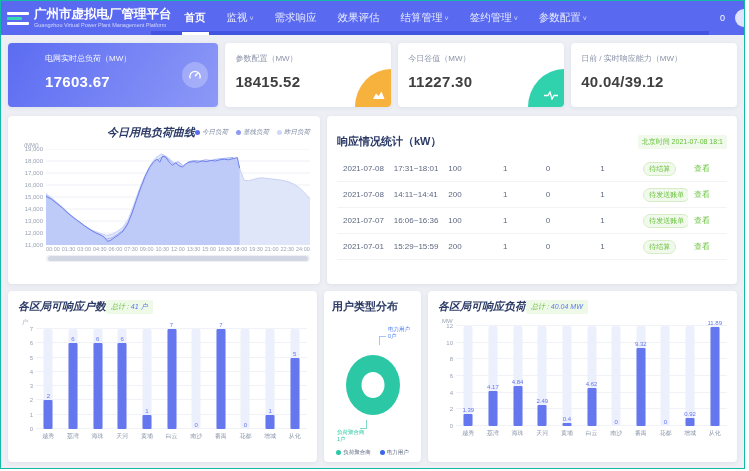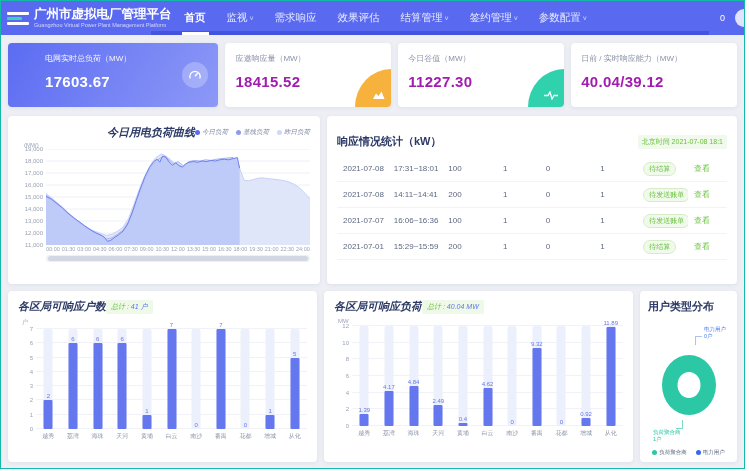--- a/index.html
+++ b/index.html
@@ -28,21 +28,21 @@
   
   .content { padding:8px 7px; }
   .panel { background:#fff; border-radius:4px; box-shadow:0 1px 4px rgba(40,60,120,.08); }
 
   
   .kpi-row { display:flex; gap:7px; margin-bottom:9px; }
   .kpi { background:#fff; border-radius:4px; height:64px; position:relative; padding:10px 10px 8px; box-shadow:0 1px 4px rgba(40,60,120,.08); overflow:hidden; flex:1; }
   .kpi.primary { flex:1.12; background:linear-gradient(120deg,#5c6cf2,#8d99f7);padding-left:37px; }
   .kpi-label { font-size:8px; color:#8a93a8; margin-bottom:9px; white-space:nowrap; }
   .primary .kpi-label { color:rgba(255,255,255,.92); }
-  .kpi-value { font-size:15px; font-weight:bold; color:#a21caf; letter-spacing:.3px; }
+  .kpi-value { font-size:15px; font-weight:bold; color:#404040; letter-spacing:.3px; }
   .primary .kpi-value { color:#fff; }
   .kpi-gauge { position:absolute; right:10px; top:50%; transform:translateY(-50%); width:26px; height:26px; border-radius:50%; background:rgba(255,255,255,.25); display:flex; align-items:center; justify-content:center; }
   .kpi-corner { position:absolute; right:0; bottom:0; width:36px; height:38px; border-top-left-radius:100%; display:flex; align-items:flex-end; justify-content:flex-end; padding:0 6px 7px 0; }
   .pct-icon { width:12px; height:12px; border:1px solid #fff; border-radius:50%; color:#fff; font-size:7px; font-weight:bold; display:flex; align-items:center; justify-content:center; }
   .pct-icon::after { content:'%'; }
 
   
   .row2 { display:flex; gap:7px; margin-bottom:7px; }
   .load-panel { width:312px; height:168px; padding:9px 10px 6px; }
   .panel-title { font-size:11px; font-weight:bold; color:#2b3a66; white-space:nowrap; }
@@ -137,21 +137,21 @@
         <div class="kpi-label">电网实时总负荷（MW）</div>
         <div class="kpi-value">17603.67</div>
         <div class="kpi-gauge">
           <svg width="14" height="14" viewBox="0 0 14 14">
               <path d="M2.2 10.5 A5.2 5.2 0 1 1 11.8 10.5" fill="none" stroke="#fff" stroke-width="1.3"></path>
               <line x1="7" y1="8.2" x2="9.6" y2="5.2" stroke="#fff" stroke-width="1.3"></line>
             </svg>
         </div>
       </div>
       <div class="kpi">
-        <div class="kpi-label">应邀响应量（MW）</div>
+        <div class="kpi-label">参数配置（MW）</div>
         <div class="kpi-value">18415.52</div>
         <div class="kpi-corner" style="background: rgb(246, 178, 60);">
           <svg width="12" height="10" viewBox="0 0 12 10">
               <path d="M0 9 L3 3.5 L5.5 6 L8.5 1.5 L11.5 9 Z" fill="#fff"></path>
             </svg>
         </div>
       </div>
       <div class="kpi">
         <div class="kpi-label">今日谷值（MW）</div>
         <div class="kpi-value">11227.30</div>
@@ -381,20 +381,49 @@
             <div class="bx">黄埔</div>
             <div class="bx">白云</div>
             <div class="bx">南沙</div>
             <div class="bx">番禺</div>
             <div class="bx">花都</div>
             <div class="bx">增城</div>
             <div class="bx">从化</div>
           </div>
       </div>
 
+      <div class="panel donut-panel">
+        <div class="panel-title">用户类型分布</div>
+        <div class="donut-zone">
+          <div class="donut">
+              <div class="donut-hole"></div>
+            </div>
+          <div class="conn-top"></div>
+          <div class="dlab-top">
+            <div>电力用户</div>
+            <div>0户</div>
+          </div>
+          <div class="conn-bottom"></div>
+          <div class="dlab-bottom">
+            <div>负荷聚合商</div>
+            <div>1户</div>
+          </div>
+        </div>
+        <div class="donut-legend">
+            <div class="dleg-item">
+              <span class="dleg-dot" style="background: rgb(44, 200, 165);"></span>
+              <span>负荷聚合商</span>
+            </div>
+            <div class="dleg-item">
+              <span class="dleg-dot" style="background: rgb(58, 102, 232);"></span>
+              <span>电力用户</span>
+            </div>
+          </div>
+      </div>
+
       <div class="panel bars-panel">
         <div class="bars-head">
           <div class="panel-title">各区局可响应负荷</div>
           <div class="total-badge"><span>总计 :</span> <span class="tv">40.04 MW</span></div>
         </div>
         <div class="bars-unit">MW</div>
         <div class="bars-area">
           <div class="bars-plot">
               <div class="grid-h" style="bottom: 0px;"></div>
               <div class="bars-ylab" style="bottom: -3px;">0</div>
@@ -474,45 +503,16 @@
             <div class="bx">天河</div>
             <div class="bx">黄埔</div>
             <div class="bx">白云</div>
             <div class="bx">南沙</div>
             <div class="bx">番禺</div>
             <div class="bx">花都</div>
             <div class="bx">增城</div>
             <div class="bx">从化</div>
           </div>
       </div>
-
-      <div class="panel donut-panel">
-        <div class="panel-title">用户类型分布</div>
-        <div class="donut-zone">
-          <div class="donut">
-              <div class="donut-hole"></div>
-            </div>
-          <div class="conn-top"></div>
-          <div class="dlab-top">
-            <div>电力用户</div>
-            <div>0户</div>
-          </div>
-          <div class="conn-bottom"></div>
-          <div class="dlab-bottom">
-            <div>负荷聚合商</div>
-            <div>1户</div>
-          </div>
-        </div>
-        <div class="donut-legend">
-            <div class="dleg-item">
-              <span class="dleg-dot" style="background: rgb(44, 200, 165);"></span>
-              <span>负荷聚合商</span>
-            </div>
-            <div class="dleg-item">
-              <span class="dleg-dot" style="background: rgb(58, 102, 232);"></span>
-              <span>电力用户</span>
-            </div>
-          </div>
-      </div>
     </div>
 
   </div>
 </div>
 
 </body></html>

